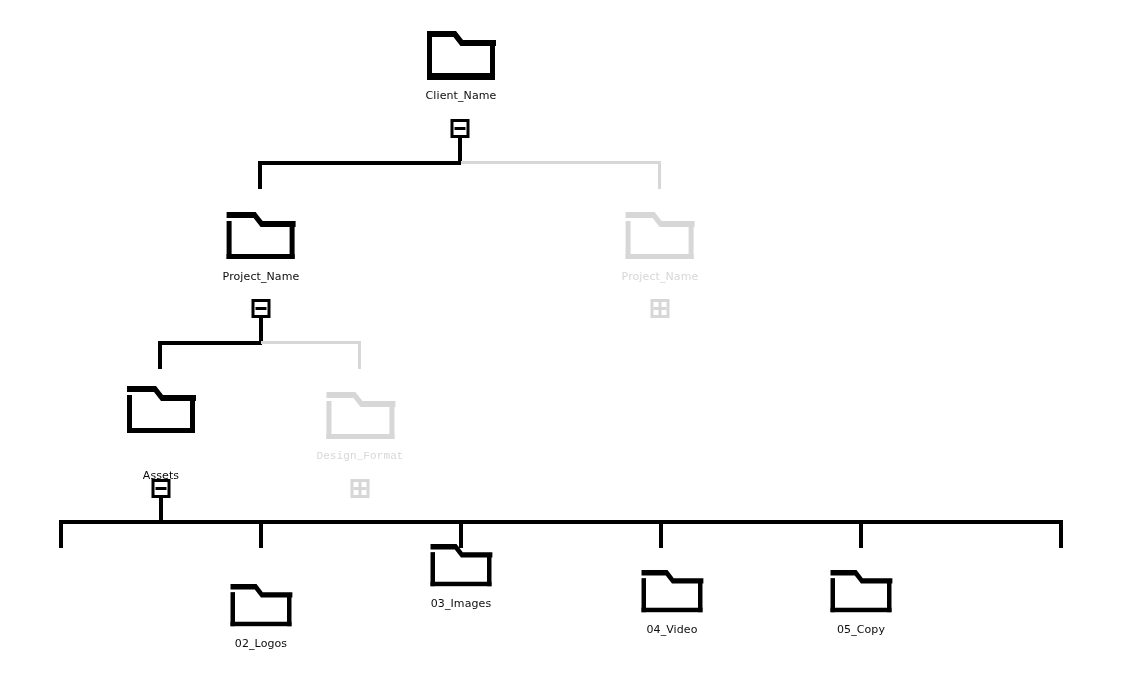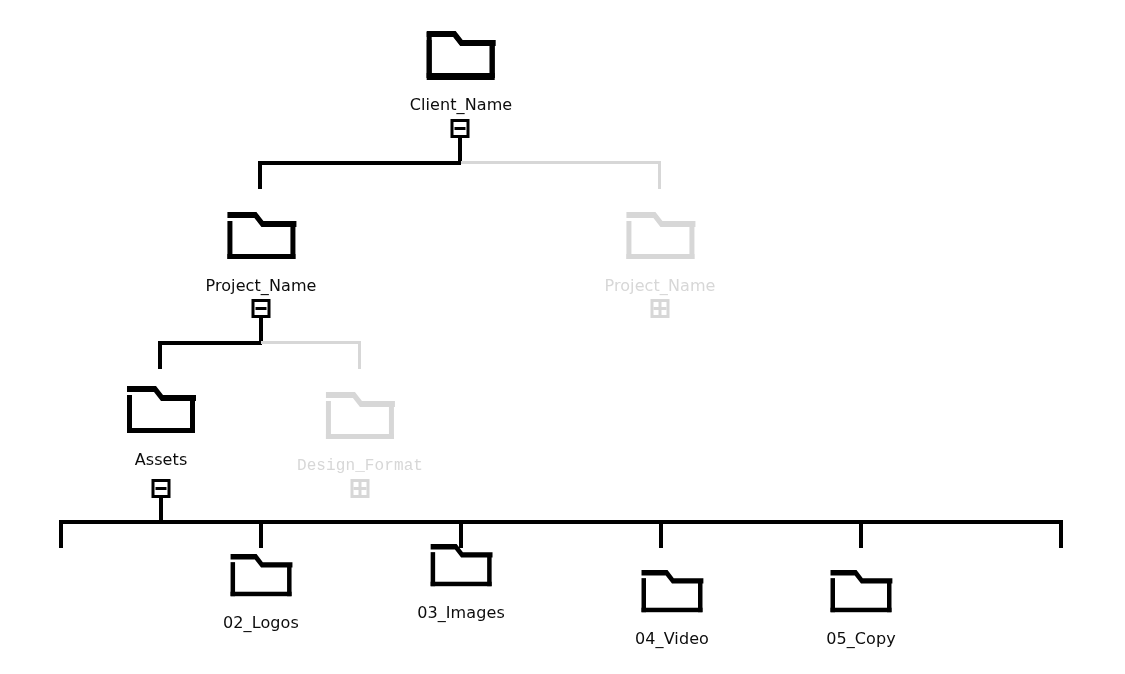--- a/index.html
+++ b/index.html
@@ -30,25 +30,25 @@
   
   .node {
     position: absolute;
     display: flex;
     flex-direction: column;
     align-items: center;
     transform: translateX(-50%);
     user-select: none;
   }
   .node-label {
-    font-size: 16px;
+    font-size: 11px;
     line-height: 1;
     color: #0c0c0c;
     white-space: nowrap;
-    margin-top: 17px;
+    margin-top: 10px;
     letter-spacing: 0.1px;
   }
   .node.muted .node-label { color: #d7d7d7; }
 
   
   .folder-icon { display: block; }
   .folder-icon path, .folder-icon rect { fill: #000000; }
   .node.muted .folder-icon path,
   .node.muted .folder-icon rect { fill: #d7d7d7; }
 
@@ -153,21 +153,21 @@
       <rect x="65" y="22" width="5" height="34"></rect>
       <rect x="2" y="51" width="68" height="5"></rect>
     </svg>
     <div class="node-label">Project_Name</div>
   </div>
   <div class="toggle plus muted" style="left:660px; top:299px;">
     <span class="bar-h"></span>
     <span class="bar-v"></span>
   </div>
 
-  <div class="node" style="left:161px; top:377px;">
+  <div class="node" style="left:161px; top:377px;gap:25px;">
     <svg class="folder-icon" width="72" height="58" viewBox="0 0 72 58" aria-hidden="true">
       <path d="M2 9 h29 l7 9 h33 v6 H36 l-7 -9 H2 Z"></path>
       <rect x="2" y="18" width="5" height="38"></rect>
       <rect x="65" y="22" width="5" height="34"></rect>
       <rect x="2" y="51" width="68" height="5"></rect>
     </svg>
     <div class="node-label">Assets</div>
   </div>
   <div class="toggle minus" style="left:161px; top:479px;">
     <span class="bar-h"></span>
@@ -181,21 +181,21 @@
       <rect x="2" y="51" width="68" height="5"></rect>
     </svg>
     <div class="node-label">Design_Format</div>
   </div>
   <div class="toggle plus muted" style="left:360px; top:479px;">
     <span class="bar-h"></span>
     <span class="bar-v"></span>
   </div>
 
 
-  <div class="node" style="left:261px; top:546px;">
+  <div class="node" style="left:261px; top:576px;">
     <svg class="folder-icon" width="72" height="52" viewBox="0 0 72 58" aria-hidden="true">
       <path d="M2 9 h29 l7 9 h33 v6 H36 l-7 -9 H2 Z"></path>
       <rect x="2" y="18" width="5" height="38"></rect>
       <rect x="65" y="22" width="5" height="34"></rect>
       <rect x="2" y="51" width="68" height="5"></rect>
     </svg>
     <div class="node-label">02_Logos</div>
   </div>
 
   <div class="node" style="left:461px; top:536px;">

